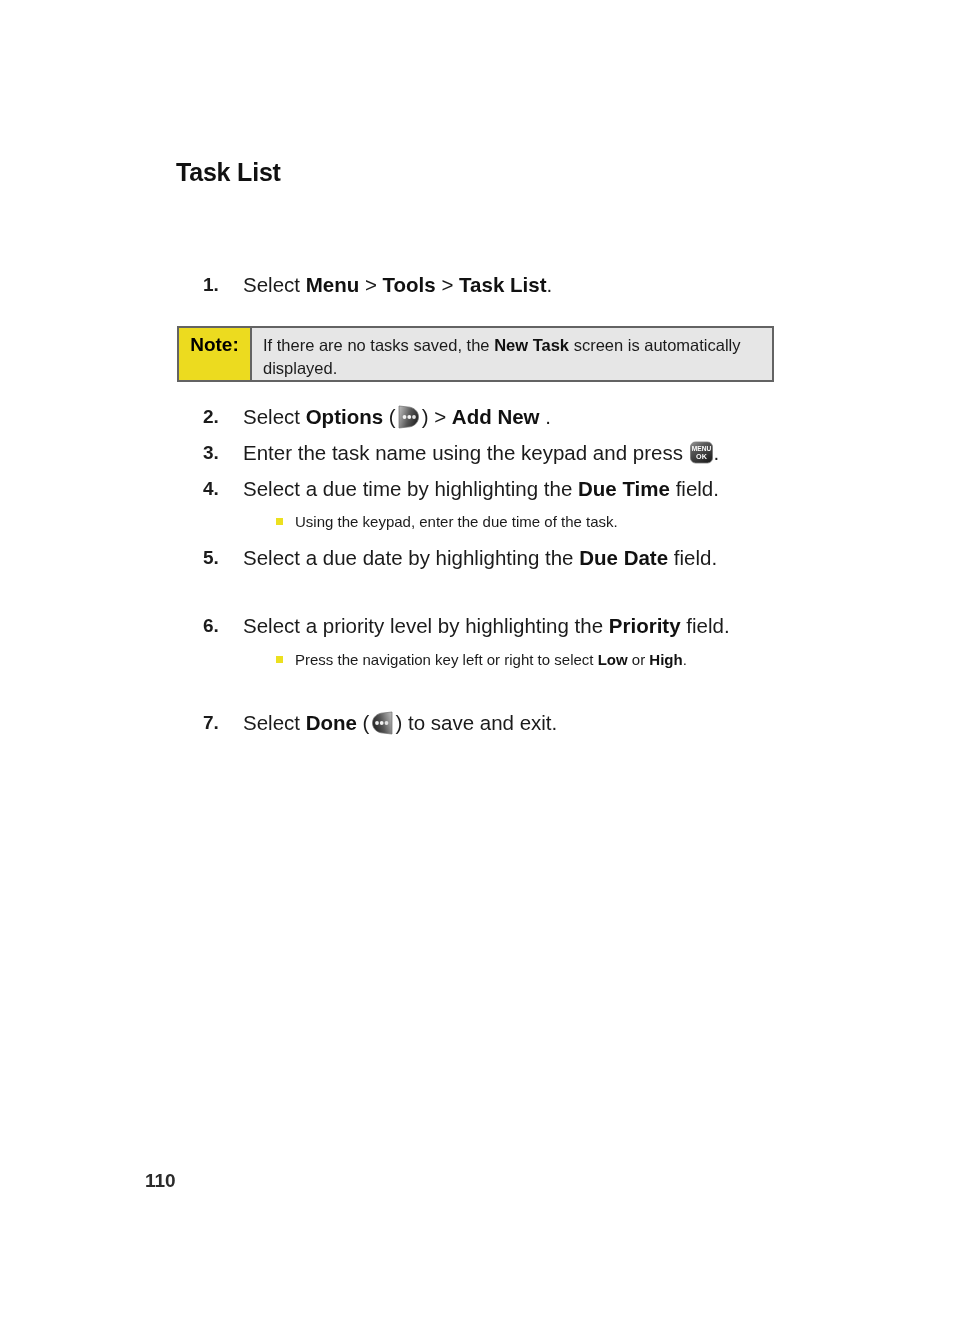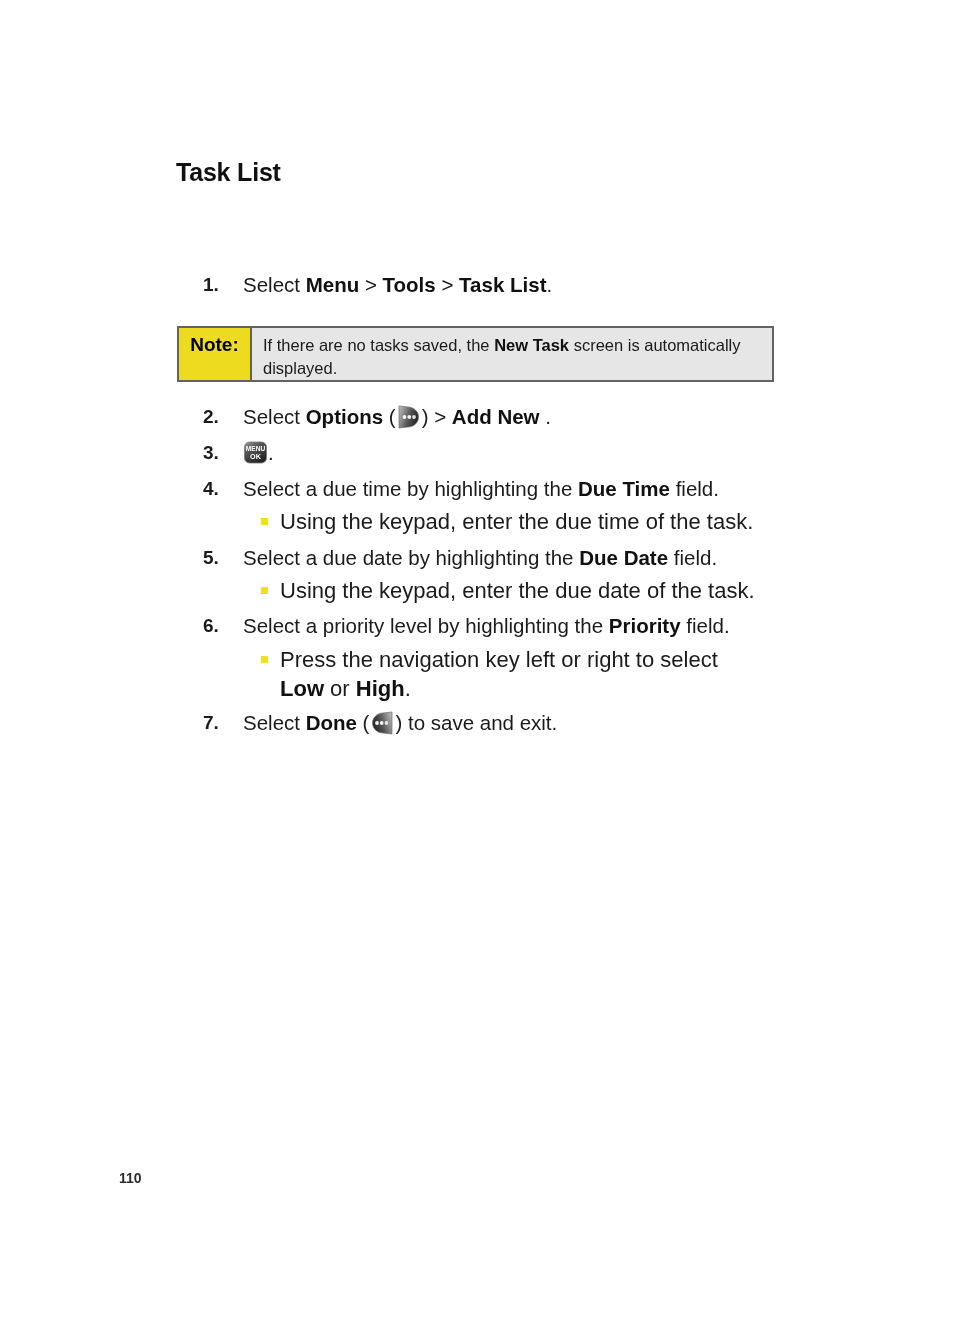--- a/index.html
+++ b/index.html
@@ -63,23 +63,23 @@
     text-align: left;
   }
   .step .txt {
     display: block;
     margin-left: 40px;
   }
 
   
   .subbullet {
     position: absolute;
-    left: 261px;
+    left: 276px;
     width: 520px;
-    font-size: 22px;
+    font-size: 15px;
     line-height: 29px;
     color: #1b1b1b;
   }
   .subbullet .sq {
     position: absolute;
     left: 0;
     top: 11px;
     width: 7px;
     height: 7px;
     background: #ece01f;
@@ -143,23 +143,23 @@
   
   .footer {
     position: absolute;
     top: 1170px;
     left: 0;
     width: 954px;
     height: 30px;
   }
   .footer .pageno {
     position: absolute;
-    left: 119px;
+    left: 145px;
     top: 0;
-    font-size: 14px;
+    font-size: 19px;
     font-weight: bold;
     color: #2b2b2b;
   }
   .footer .ftext {
     position: absolute;
     left: 222px;
     top: 2px;
     font-size: 17.5px;
     font-weight: bold;
     color: #2b2b2b;
@@ -207,21 +207,21 @@
           <circle cx="13.3" cy="13" r="1.9" fill="#f2f2f2"></circle>
           <circle cx="18.0" cy="13" r="1.9" fill="#e2e2e2"></circle>
         </svg>
       </span><span>) &gt; </span><b>Add New</b><span> .</span>
     </span>
   </div>
 
   <div class="step" style="top:438px;">
     <span class="num">3.</span>
     <span class="txt">
-      <span class="icon-menuok">
+      <span>Enter the task name using the keypad and press </span><span class="icon-menuok">
         <svg width="25" height="26" viewBox="0 0 25 26">
           <defs>
             <linearGradient id="mok" x1="0" y1="0" x2="0.6" y2="1">
               <stop offset="0" stop-color="#9a9a9a"></stop>
               <stop offset="0.35" stop-color="#5a5a5a"></stop>
               <stop offset="1" stop-color="#232323"></stop>
             </linearGradient>
           </defs>
           <rect x="1.5" y="2" width="22" height="21" rx="5" ry="5" fill="url(#mok)" stroke="#7a7a7a" stroke-width="0.8"></rect>
           <text x="12.5" y="11.2" font-family="'Liberation Sans', sans-serif" font-size="6.6" font-weight="bold" fill="#ffffff" text-anchor="middle">MENU</text>
@@ -243,24 +243,20 @@
     <span class="txt">Using the keypad, enter the due time of the task.</span>
   </div>
 
   <div class="step" style="top:543px;">
     <span class="num">5.</span>
     <span class="txt">
       <span>Select a due date by highlighting the </span><b>Due Date</b><span> field.</span>
     </span>
   </div>
 
-  <div class="subbullet" style="top:576px;">
-    <span class="sq"></span>
-    <span class="txt">Using the keypad, enter the due date of the task.</span>
-  </div>
 
   <div class="step" style="top:611px;">
     <span class="num">6.</span>
     <span class="txt">
       <span>Select a priority level by highlighting the </span><b>Priority</b><span> field.</span>
     </span>
   </div>
 
   <div class="subbullet" style="top:645px; width:505px;">
     <span class="sq"></span>

